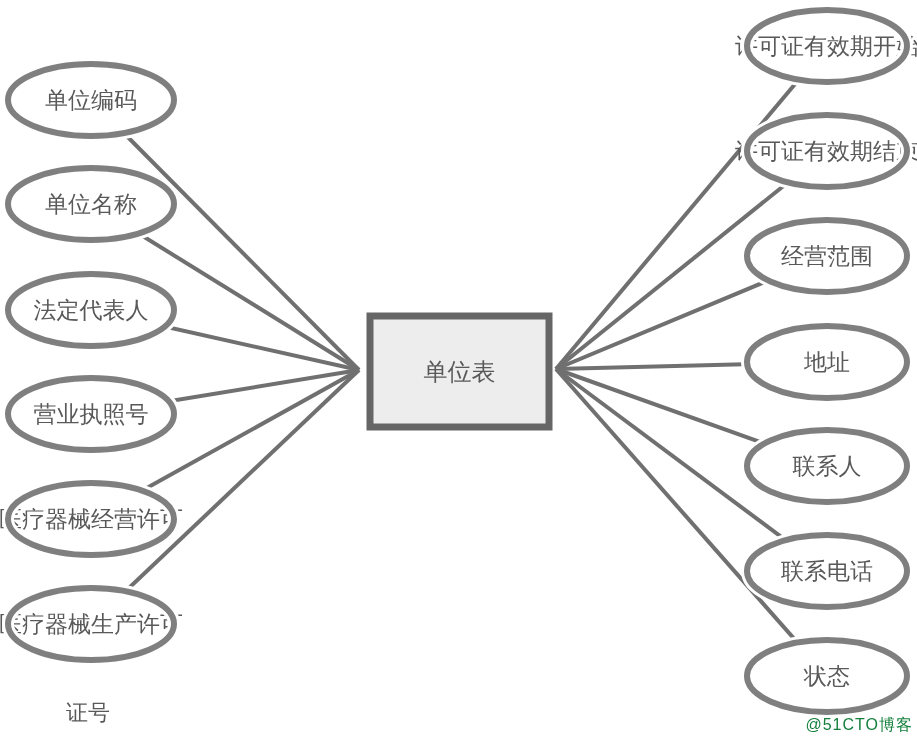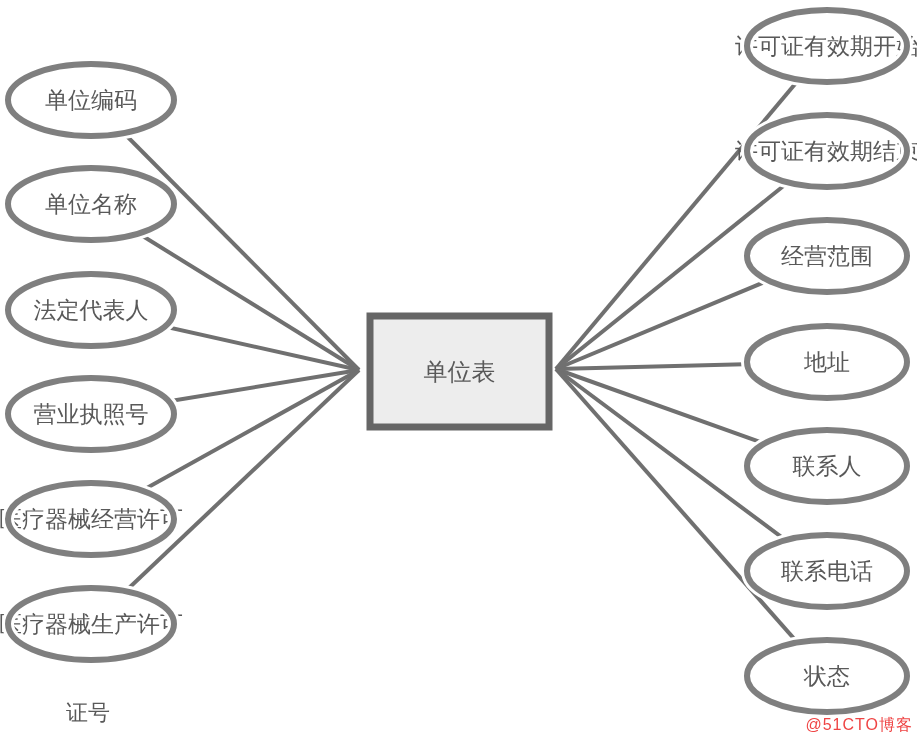--- a/index.html
+++ b/index.html
@@ -136,14 +136,14 @@
         <text x="827" y="676" fill="#595959" text-anchor="middle" dominant-baseline="central" class="node-label">状态</text>
         <ellipse cx="827" cy="676" rx="80" ry="36" fill="none" stroke="#ffffff" stroke-width="12"></ellipse>
         <ellipse cx="827" cy="676" rx="80" ry="36" fill="none" stroke="#7f7f7f" stroke-width="6"></ellipse>
       </g>
       <text x="88" y="712" fill="#595959" text-anchor="middle" dominant-baseline="central" class="overflow-label">证号</text>
       <g>
         <rect x="370" y="316" width="179" height="111" fill="#ededed" stroke="#666666" stroke-width="7"></rect>
         <text x="459.5" y="371.5" fill="#595959" text-anchor="middle" dominant-baseline="central" class="entity-label">单位表</text>
       </g>
     </svg>
-  <div class="watermark" style="color: #ef4444;">@51CTO博客</div>
+  <div class="watermark" style="color: #15803d;">@51CTO博客</div>
 </div>
 
 </body></html>

